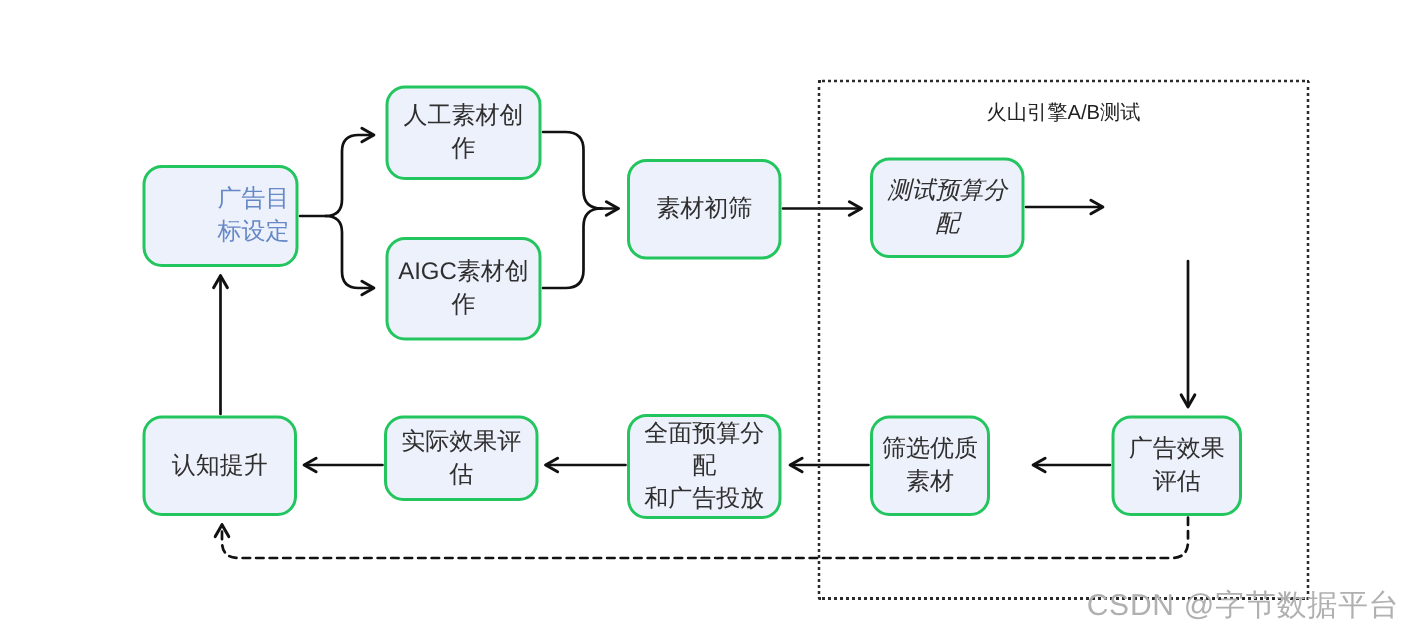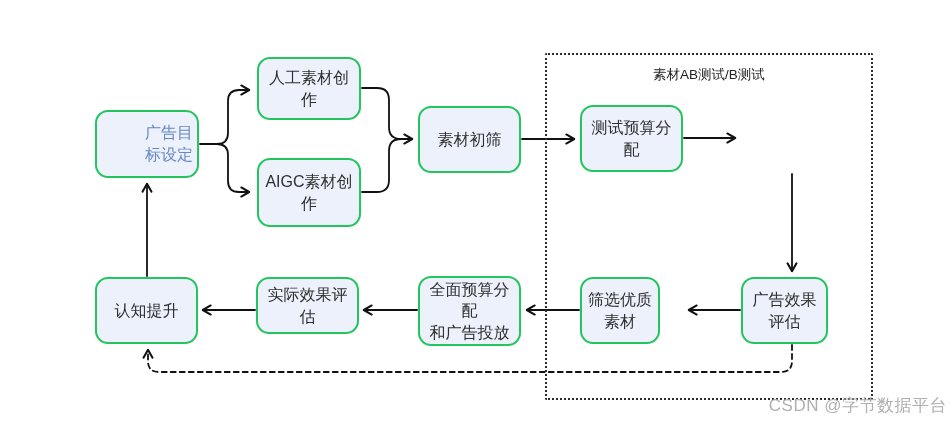--- a/index.html
+++ b/index.html
@@ -39,31 +39,31 @@
     color:#2f2f2f;
     white-space:pre-line;
     line-height:1.35;
     padding:2px 4px;
   }
   .node.highlight{color:#6688c6;padding-left:48px;}
   .n-ad-goal{left:95px;top:110px;width:104px;height:68px;}
   .n-manual{left:257px;top:57px;width:104px;height:63px;}
   .n-aigc{left:257px;top:158px;width:104px;height:69px;}
   .n-screening{left:418px;top:106px;width:103px;height:67px;}
-  .n-test-budget{left:580px;top:105px;width:103px;height:67px;}
+  .n-test-budget{left:580px;top:105px;width:103px;height:67px;font-style:italic;}
   .n-ab-test{left:741px;top:103px;width:103px;height:70px;}
   .n-effect-eval{left:741px;top:277px;width:87px;height:67px;}
   .n-select-quality{left:580px;top:277px;width:80px;height:67px;}
   .n-full-budget{left:418px;top:276px;width:103px;height:70px;}
   .n-real-eval{left:256px;top:277px;width:103px;height:57px;}
   .n-cognition{left:95px;top:277px;width:103px;height:67px;}
   .watermark{
     position:absolute;
-    right:5px;bottom:6px;
-    font-size:17px;
+    right:19px;bottom:6px;
+    font-size:20px;
     color:#b0b0b0;
     letter-spacing:0.5px;
   }
 </style>
 </head>
 <body>
 
 <div class="canvas">
 
   <svg class="edges" viewBox="0 0 952 423" xmlns="http://www.w3.org/2000/svg">
@@ -85,21 +85,21 @@
       <path d="M740,310 H689" marker-end="url(#arrow)"></path>
       <path d="M579,310 H527" marker-end="url(#arrow)"></path>
       <path d="M417,310 H364" marker-end="url(#arrow)"></path>
       <path d="M255,310 H203" marker-end="url(#arrow)"></path>
       <path d="M147,276 V184" marker-end="url(#arrow)"></path>
       <path d="M792,345 V361 Q792,372 781,372 H159 Q148,372 148,361 V350" stroke-dasharray="5 4" marker-end="url(#arrow)"></path>
     </g>
   </svg>
 
   <div class="group-box">
-    <div class="group-label">素材AB测试/B测试</div>
+    <div class="group-label">火山引擎A/B测试</div>
   </div>
 
   <div class="node highlight n-ad-goal">
     <span>广告目标设定</span>
   </div>
   <div class="node n-manual">
     <span>人工素材创作</span>
   </div>
   <div class="node n-aigc">
     <span>AIGC素材创作</span>

